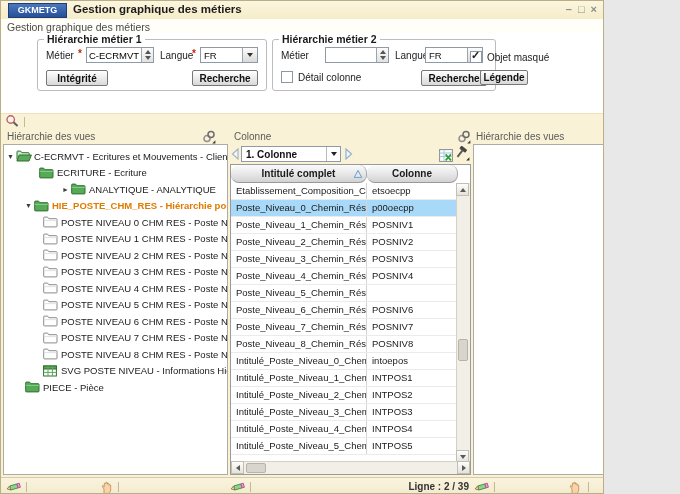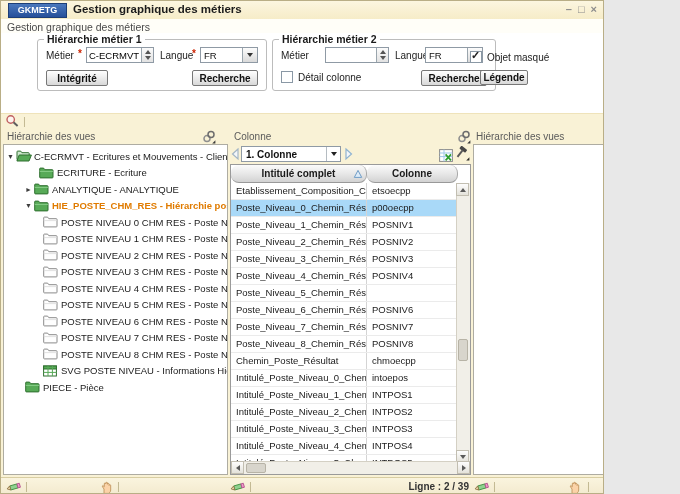--- a/index.html
+++ b/index.html
@@ -178,21 +178,21 @@
           <span class="tlabel">C-ECRMVT - Ecritures et Mouvements - Clients - [M-ECRMVT</span>
         </div>
         <div class="tree-row" style="padding-left: 26px;">
           <span class="exp"></span>
           <span class="tico"><svg width="15" height="12" viewBox="0 0 15 12">
               <path d="M0.7 3.2 V1.8 q0-.7.7-.7 h3.2 l1.2 1.6 h7.5 q.7 0 .7.7 v6.8 q0 .7-.7.7 H1.4 q-.7 0-.7-.7 Z" fill="#57aa57" stroke="#2f6f2f"></path>
               <path d="M0.7 4.4 H14" stroke="#8fd18f" stroke-width="0.9"></path>
             </svg></span>
           <span class="tlabel">ECRITURE - Ecriture</span>
         </div>
-        <div class="tree-row" style="padding-left: 21px;">
+        <div class="tree-row" style="padding-left: 14px; margin-left: 44px;">
           <span class="exp">►</span>
           <span class="tico"><svg width="15" height="12" viewBox="0 0 15 12">
               <path d="M0.7 3.2 V1.8 q0-.7.7-.7 h3.2 l1.2 1.6 h7.5 q.7 0 .7.7 v6.8 q0 .7-.7.7 H1.4 q-.7 0-.7-.7 Z" fill="#57aa57" stroke="#2f6f2f"></path>
               <path d="M0.7 4.4 H14" stroke="#8fd18f" stroke-width="0.9"></path>
             </svg></span>
           <span class="tlabel">ANALYTIQUE - ANALYTIQUE</span>
         </div>
         <div class="tree-row hl" style="padding-left: 21px;">
           <span class="exp">▼</span>
           <span class="tico"><svg width="15" height="12" viewBox="0 0 15 12">
@@ -368,24 +368,20 @@
           <div class="gc gc1">Poste_Niveau_6_Chemin_Résultat</div>
           <div class="gc gc2">POSNIV6</div>
         </div>
         <div class="grow">
           <div class="gc gc1">Poste_Niveau_7_Chemin_Résultat</div>
           <div class="gc gc2">POSNIV7</div>
         </div>
         <div class="grow">
           <div class="gc gc1">Poste_Niveau_8_Chemin_Résultat</div>
           <div class="gc gc2">POSNIV8</div>
-        </div>
-        <div class="grow">
-          <div class="gc gc1">Chemin_Poste_Résultat</div>
-          <div class="gc gc2">chmoecpp</div>
         </div>
         <div class="grow">
           <div class="gc gc1">Intitulé_Poste_Niveau_0_Chemin_Rés</div>
           <div class="gc gc2">intoepos</div>
         </div>
         <div class="grow">
           <div class="gc gc1">Intitulé_Poste_Niveau_1_Chemin_Rés</div>
           <div class="gc gc2">INTPOS1</div>
         </div>
         <div class="grow">

